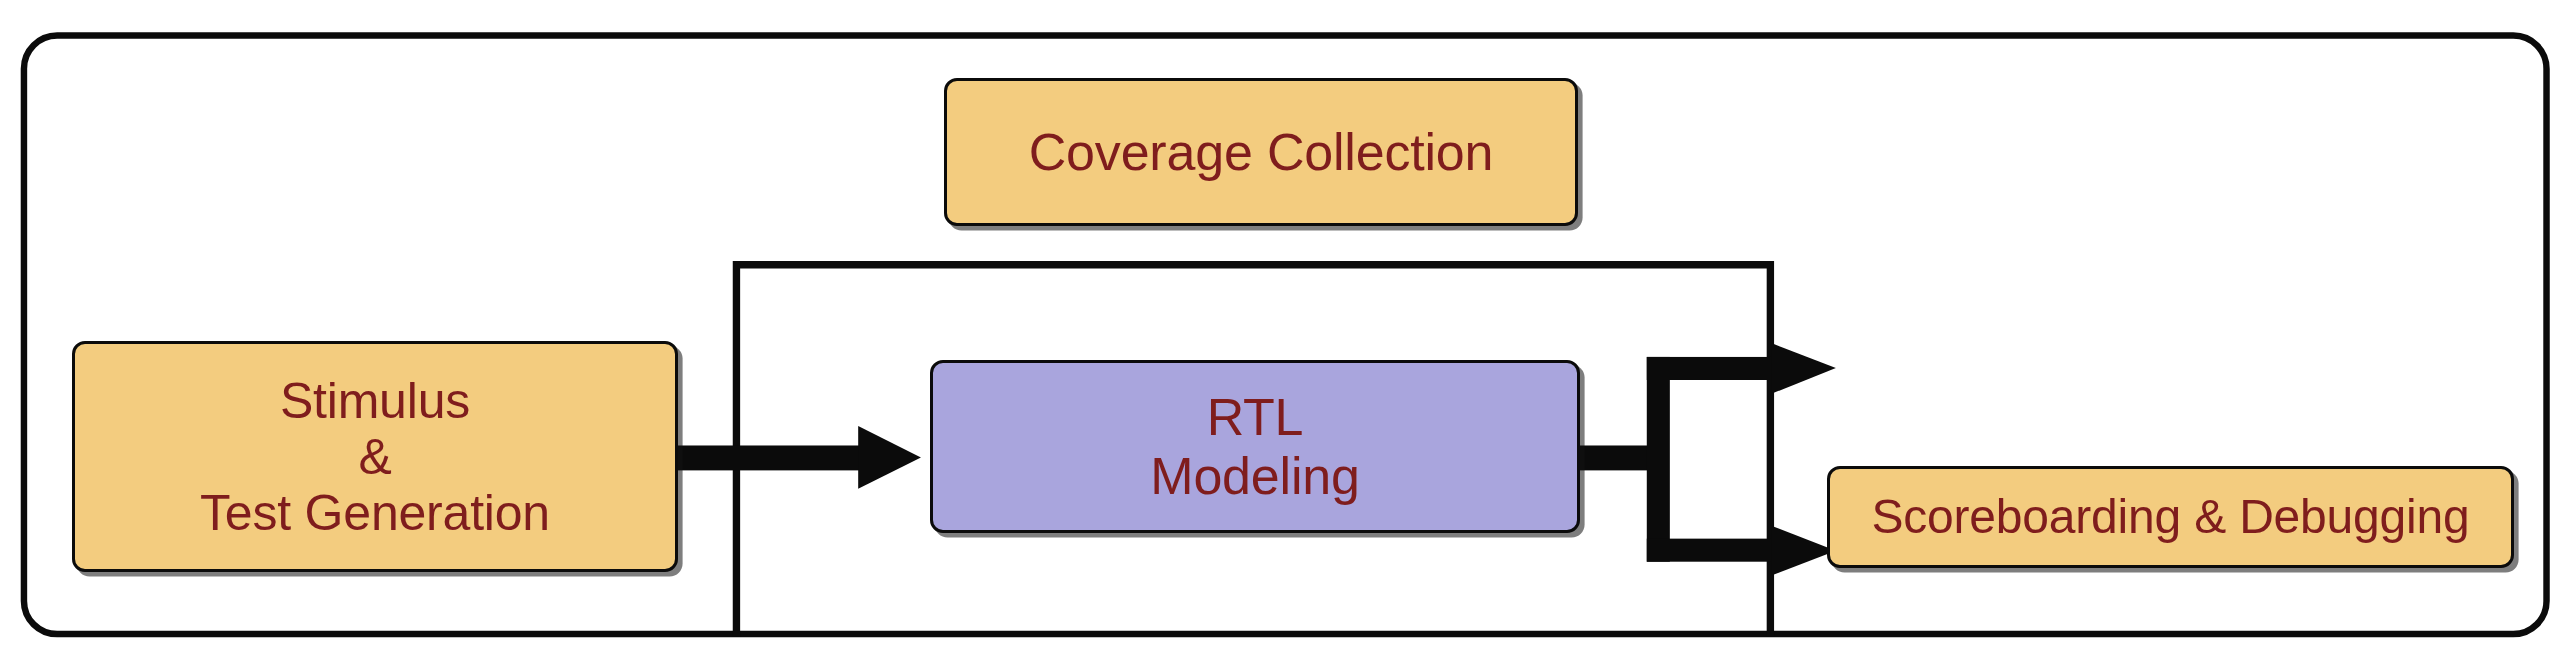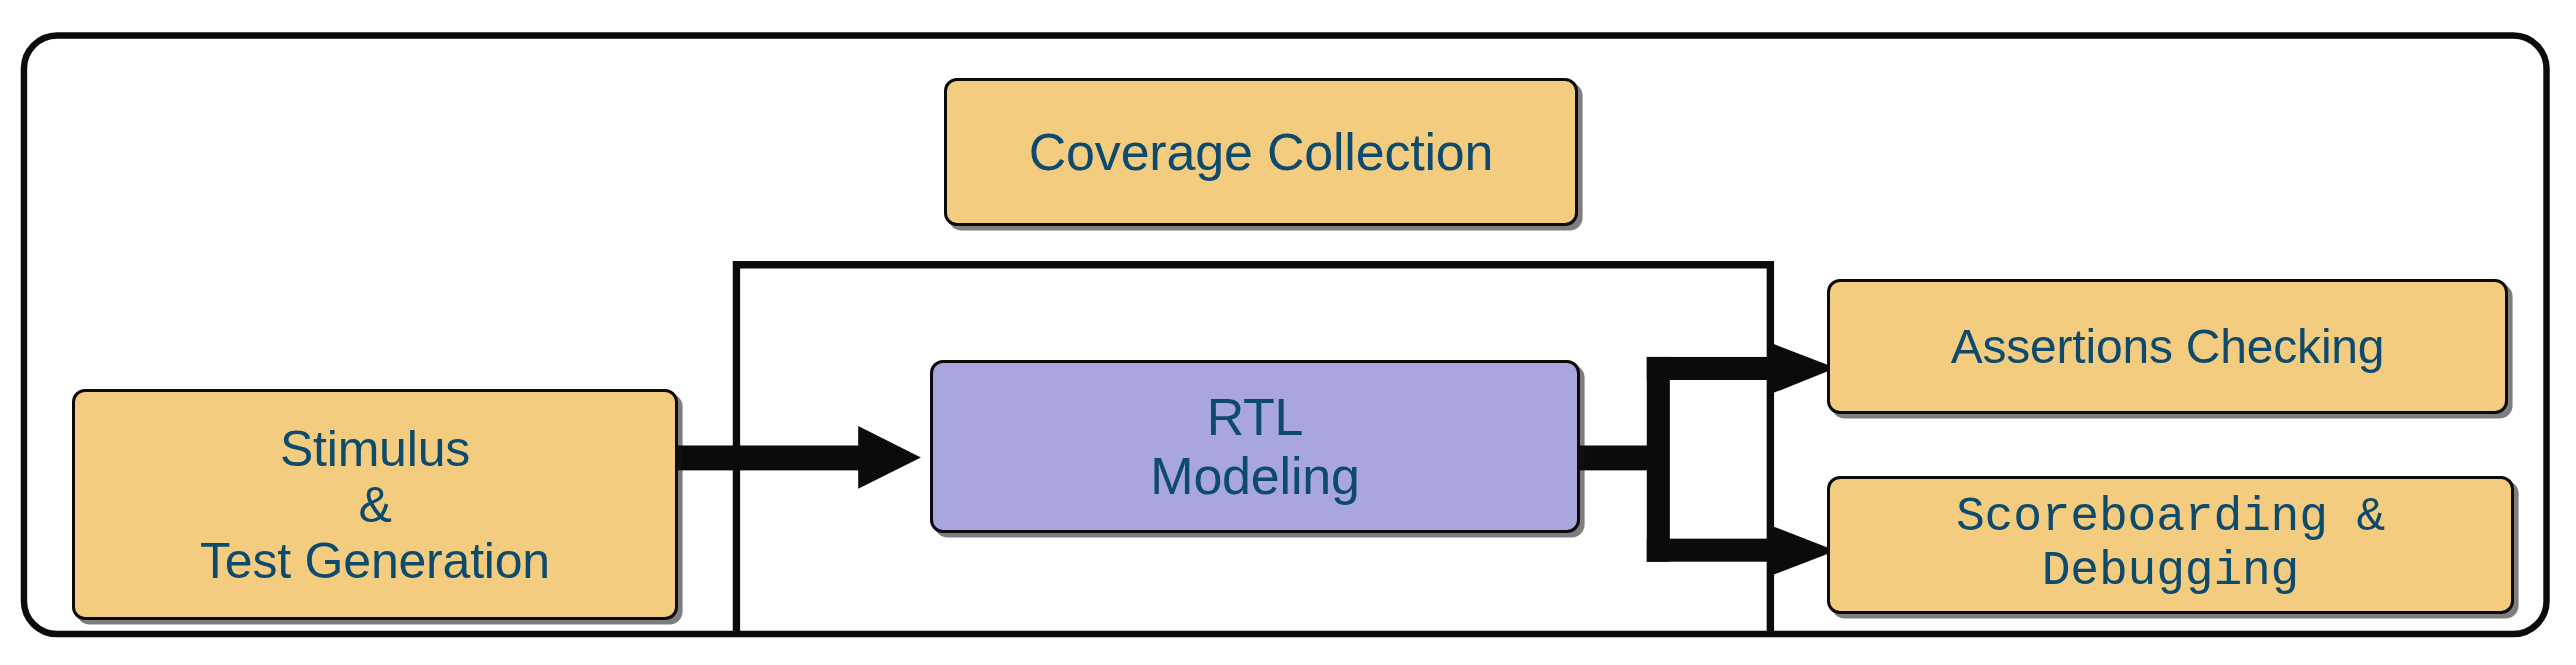--- a/index.html
+++ b/index.html
@@ -26,52 +26,50 @@
   }
   .node {
     position: absolute;
     box-sizing: border-box;
     border: 3.7px solid #0b0b0b;
     border-radius: 13px;
     display: flex;
     align-items: center;
     justify-content: center;
     text-align: center;
-    color: #0c4a6e;
+    color: #7f1d1d;
     line-height: 1.12;
     box-shadow: 4.6px 4.6px 0 rgba(20,20,20,0.55);
     z-index: 5;
     white-space: pre-line;
     letter-spacing: -0.2px;
   }
   .node-amber { background: #f3cc7f; }
   .node-purple { background: #a9a5dd; }
 
   #node-coverage-collection {
     left: 944px; top: 78px; width: 634px; height: 148px;
     font-size: 52px;
   }
   #node-stimulus-test-generation {
     left: 72px; top: 341px; width: 606px; height: 231px;
     font-size: 50px;
-    margin-top: 48px;
   }
   #node-rtl-modeling {
     left: 918px; top: 360px; width: 650px; height: 173px;
     font-size: 52px;
     margin-left: 12px;
   }
   #node-assertions-checking {
     left: 1827px; top: 279px; width: 681px; height: 135px;
     font-size: 48px;
   }
   #node-scoreboarding-debugging {
-    left: 1827px; top: 476px; width: 687px; height: 138px;
+    left: 1827px; top: 466px; width: 687px; height: 102px;
     font-size: 48px;
-    font-family: Liberation Mono, monospace;
   }
 </style>
 </head>
 <body>
 
 <div id="canvas">
 
   <svg id="svg-layer" viewBox="0 0 2792 721" xmlns="http://www.w3.org/2000/svg">
 
     <rect x="25.5" y="38.5" width="2735" height="649" rx="36" ry="36" fill="none" stroke="#0b0b0b" stroke-width="7"></rect>
@@ -111,22 +109,19 @@
     <span>Stimulus
 &amp;
 Test Generation</span>
   </div>
 
   <div class="node node-purple" id="node-rtl-modeling">
     <span>RTL
 Modeling</span>
   </div>
 
-  <div class="node node-amber" id="node-assertions-checking">
-    <span>Assertions Checking</span>
-  </div>
 
   <div class="node node-amber" id="node-scoreboarding-debugging">
     <span>Scoreboarding &amp; Debugging</span>
   </div>
 
 </div>
 
 
 </body></html>

